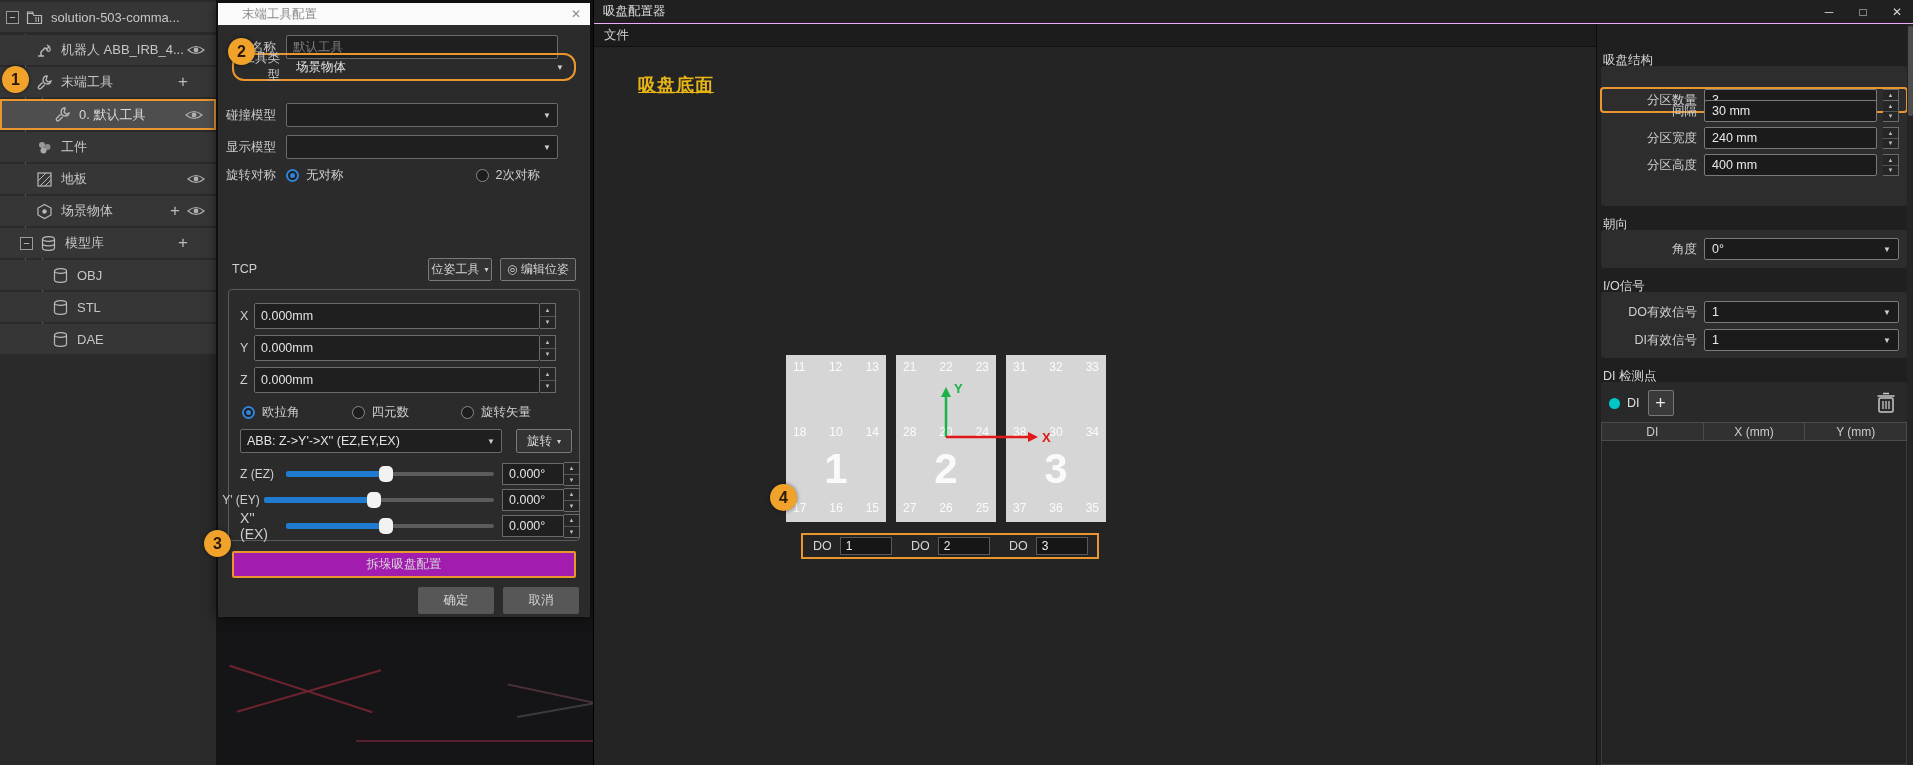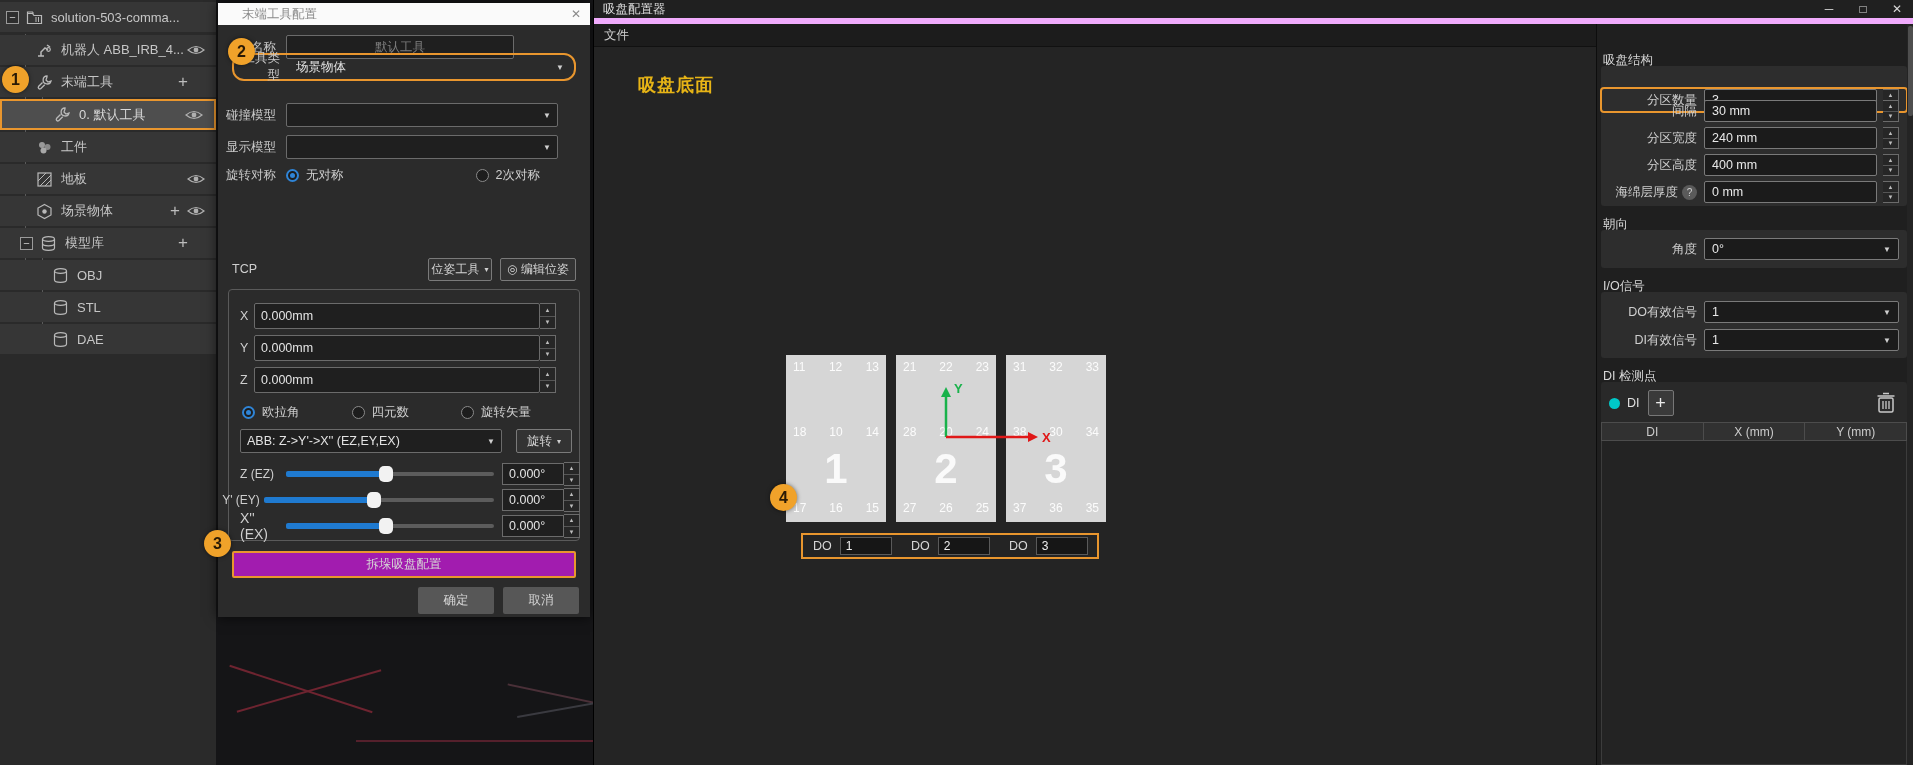--- a/index.html
+++ b/index.html
@@ -53,28 +53,28 @@
   .slider { position:relative; height:14px; flex:1; margin-right:8px; }
   .slider .track { position:absolute; left:0; right:0; top:5px; height:4px; background:#5c5c5c; border-radius:2px; }
   .slider .fill { position:absolute; left:0; width:48%; top:4px; height:6px; background:#1f7ad0; border-radius:2px; }
   .slider .handle { position:absolute; left:calc(48% - 7px); top:-1px; width:14px; height:16px; background:#f2f2f2; border-radius:5px; }
   .valbox { width:62px; height:22px; background:#1f1f1f; border:1px solid #6b6b6b;
     display:flex; align-items:center; padding:0 6px; color:#e3e3e3; flex:none; }
 
   
   #config { position:absolute; left:593px; top:0; width:1320px; height:765px; background:#262626; border-left:1px solid #000; }
   #config-titlebar { position:absolute; left:0; top:0; width:1320px; height:24px; background:#202020;
-    display:flex; align-items:center; color:#dedede; font-size:12.5px; border-bottom:6px solid #f0abfc; }
+    display:flex; align-items:center; color:#dedede; font-size:12.5px; border-bottom:1px solid #f0abfc; }
   #config-titlebar .t { margin-left:9px; }
   .winctl { width:34px; text-align:center; color:#d8d8d8; font-size:12px; }
   #config-menubar { position:absolute; left:0; top:24px; width:1320px; height:23px; background:#1c1c1c;
     display:flex; align-items:center; color:#d2d2d2; font-size:12.5px; border-bottom:1px solid #111; }
   #menu-file { padding:0 10px; }
   #canvas { position:absolute; left:0; top:47px; width:1002px; height:718px; background:#242424; overflow:hidden; }
-  #canvas-heading { position:absolute; left:44px; top:26px; color:#e7b416; font-size:18px; font-weight:bold; letter-spacing:1px; }
+  #canvas-heading { position:absolute; left:44px; top:26px; color:#e7b416; font-size:18px; font-weight:bold; letter-spacing:1px;text-decoration:underline; }
   .zone { position:absolute; top:308px; width:100px; height:167px; background:#d6d6d6; color:#ffffff; }
   .zone .nrow { position:absolute; left:0; width:100px; display:flex; justify-content:space-between; padding:0 7px; font-size:12px; color:#fcfcfc; }
   .zone .big { position:absolute; left:0; width:100px; top:90px; text-align:center; font-size:42px; font-weight:bold; color:#fafafa; }
   #axes { position:absolute; left:340px; top:332px; }
   #do-group { position:absolute; left:207px; top:486px; width:298px; height:26px; border:2px solid #e9962e;
     display:flex; align-items:center; background:#242424; }
   .do-cell { flex:1; display:flex; align-items:center; }
   .do-cell .dol { color:#d8d8d8; font-size:12.5px; margin:0 8px 0 10px; }
   .do-cell .dov { width:52px; height:18px; background:#161616; border:1px solid #5a5a5a; color:#eeeeee;
     font-size:12px; display:flex; align-items:center; padding-left:5px; }
@@ -292,21 +292,21 @@
 
   <div id="dialog">
     <div id="dialog-titlebar">
       <span class="t">末端工具配置</span>
       <span id="dialog-close">✕</span>
     </div>
     <div id="dialog-body">
 
       <div class="drow" style="top:10px; height:24px;">
         <span class="dlabel">名称</span>
-        <span class="dinput" style="width:228px;justify-content:center;">
+        <span class="dinput" style="width:272px;">
           <span class="placeholder">默认工具</span>
         </span>
       </div>
 
       <div class="drow hl-orange" style="top:28px; height:28px; left:14px; width:344px;border-radius:12px;">
         <span class="dlabel" style="width:46px;">工具类型</span>
         <span class="ddrop" style="flex:1; margin-right:4px; border:none; background:transparent;">
           <span>场景物体</span>
           <span class="caret">▼</span>
         </span>
@@ -589,33 +589,20 @@
             </span>
           <span class="spin">
               <div>▲</div>
               <div>▼</div>
             </span>
         </div>
         <div class="crow" style="top:87px;">
           <span class="clabel">分区高度</span>
           <span class="cfield">
               <span>400 mm</span>
-            </span>
-          <span class="spin">
-              <div>▲</div>
-              <div>▼</div>
-            </span>
-        </div>
-        <div class="crow" style="top:114px;">
-          <span class="clabel" style="display:flex; align-items:center; justify-content:flex-end;">
-              <span>海绵层厚度</span>
-              <span class="helpdot">?</span>
-            </span>
-          <span class="cfield">
-              <span>0 mm</span>
             </span>
           <span class="spin">
               <div>▲</div>
               <div>▼</div>
             </span>
         </div>
       </div>
 
       <div class="sec-h" style="top:192px;">朝向</div>
       <div class="panel" style="top:206px; height:38px;">

